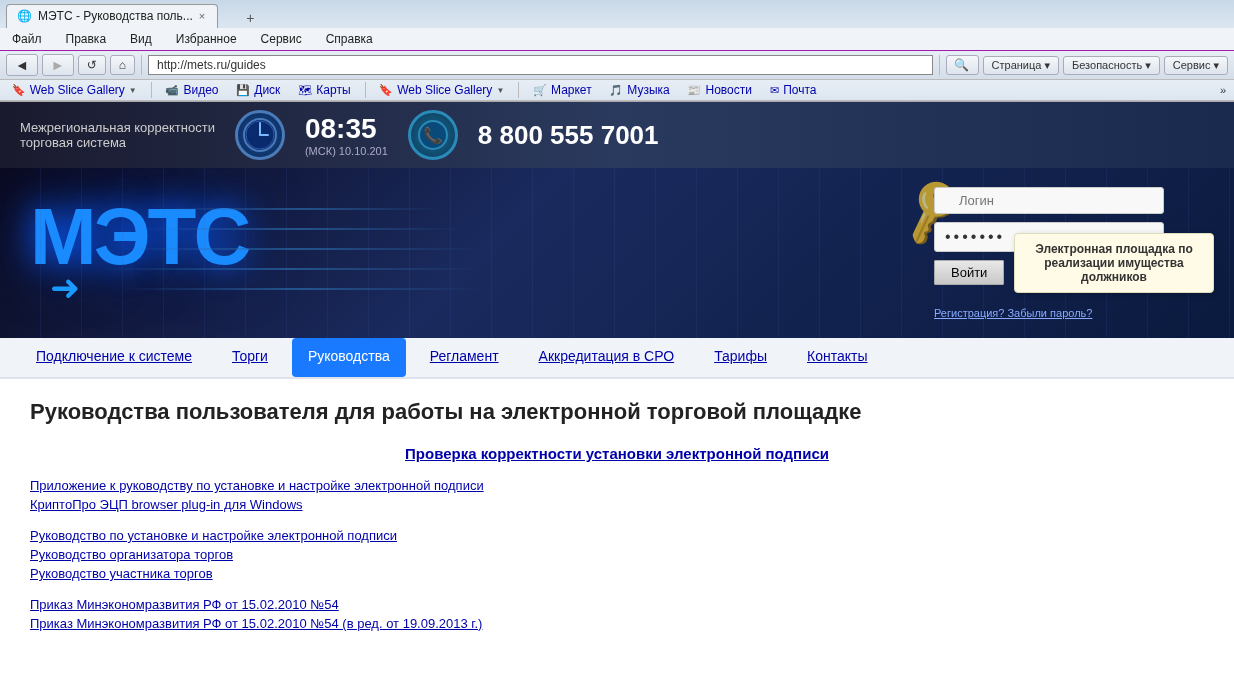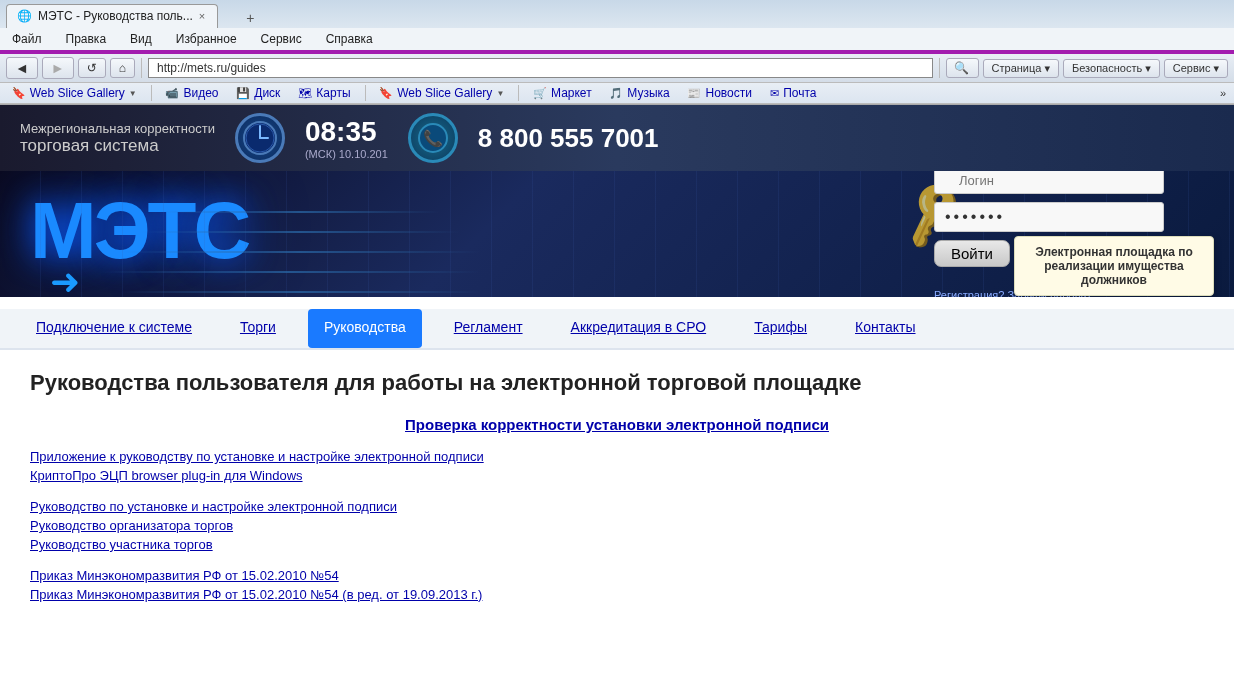--- a/index.html
+++ b/index.html
@@ -25,52 +25,52 @@
     .tab-inactive {
       background: transparent;
       padding: 4px 12px 4px 10px;
       font-size: 12px;
       color: #555;
       cursor: pointer;
     }
     .tab-close { font-size: 11px; color: #666; cursor: pointer; margin-left: auto; }
     .new-tab-btn { background: none; border: none; font-size: 14px; color: #555; cursor: pointer; padding: 2px 6px; }
 
-    .menu-bar { background: #f0f4f8; border-bottom: 4px solid #a21caf; display: flex; align-items: center; padding: 2px 8px; font-size: 12px; gap: 16px; }
+    .menu-bar { background: #f0f4f8; border-bottom: 1px solid #a21caf; display: flex; align-items: center; padding: 2px 8px; font-size: 12px; gap: 16px; }
     .menu-item { cursor: pointer; color: #222; padding: 2px 4px; }
 
     .nav-bar { background: linear-gradient(to bottom, #e8eef5, #d4dde8); border-bottom: 1px solid #bbb; display: flex; align-items: center; padding: 3px 6px; gap: 4px; }
     .nav-btn { background: linear-gradient(to bottom, #f5f8fb, #dde4ed); border: 1px solid #aab; border-radius: 3px; padding: 2px 8px; font-size: 12px; cursor: pointer; color: #333; }
     .address-bar { flex: 1; border: 1px solid #888; border-radius: 0; padding: 2px 8px; font-size: 12px; color: #333; background: #fff; }
     .nav-divider { width: 1px; height: 20px; background: #bbb; margin: 0 2px; }
 
     .favorites-bar { background: linear-gradient(to bottom, #e8eef5, #dce5f0); border-bottom: 1px solid #bbb; display: flex; align-items: center; padding: 2px 8px; gap: 10px; font-size: 12px; }
     .fav-item { display: flex; align-items: center; gap: 4px; cursor: pointer; color: #00a; text-decoration: none; padding: 1px 4px; white-space: nowrap; }
     .fav-icon { font-size: 11px; }
     .fav-arrow { font-size: 8px; color: #555; }
     .fav-separator { width: 1px; height: 16px; background: #bbb; }
     .more-btn { color: #333; cursor: pointer; font-size: 11px; margin-left: auto; }
 
     
     .site-header { background: linear-gradient(to right, #1a1a2e, #2a3a5e, #1a2a4e); display: flex; align-items: center; padding: 8px 20px; gap: 20px; }
     .clock-circle { width: 50px; height: 50px; background: radial-gradient(circle, #1a4a8a, #0a2a5e); border-radius: 50%; border: 3px solid #4a7ab8; display: flex; align-items: center; justify-content: center; color: #7ab8ff; font-size: 8px; }
     .phone-icon-circle { width: 50px; height: 50px; background: radial-gradient(circle, #1a6a8a, #0a3a5e); border-radius: 50%; border: 3px solid #2a8ab8; display: flex; align-items: center; justify-content: center; color: #fff; font-size: 20px; }
 
     
-    .hero { background: linear-gradient(135deg, #0a0a20 0%, #1a2a5e 40%, #0a1a3e 100%); height: 126px; position: relative; display: flex; align-items: flex-start; overflow: hidden; }
+    .hero { background: linear-gradient(135deg, #0a0a20 0%, #1a2a5e 40%, #0a1a3e 100%); height: 170px; position: relative; display: flex; align-items: center; overflow: hidden; }
     .hero-logo { padding: 20px 30px; }
     .hero-right { position: absolute; right: 0; top: 0; bottom: 0; width: 320px; display: flex; flex-direction: column; justify-content: center; align-items: flex-start; padding: 20px; }
     .login-input { width: 230px; border: 1px solid #ccc; border-radius: 3px; padding: 5px 24px; font-size: 13px; background: #f8f8f8; margin-bottom: 8px; }
     .password-dots { width: 230px; border: 1px solid #ccc; border-radius: 3px; padding: 5px 10px; font-size: 20px; background: #f8f8f8; margin-bottom: 8px; color: #333; letter-spacing: 2px; }
-    .login-btn { background: linear-gradient(to bottom, #e8e8e8, #c8c8c8); border: 1px solid #aaa; border-radius: 7px; padding: 4px 16px; font-size: 15px; cursor: pointer; }
+    .login-btn { background: linear-gradient(to bottom, #e8e8e8, #c8c8c8); border: 1px solid #aaa; border-radius: 1px; padding: 4px 16px; font-size: 13px; cursor: pointer; }
     .tooltip-box { position: absolute; right: 10px; top: 80px; background: #fffbe6; border: 1px solid #ddb; border-radius: 4px; padding: 8px 12px; font-size: 12px; color: #333; max-width: 200px; text-align: center; box-shadow: 2px 2px 6px rgba(0,0,0,0.2); z-index: 10; }
     .hero-bg-lines { position: absolute; left: 0; top: 0; right: 0; bottom: 0; opacity: 0.15; background: repeating-linear-gradient(90deg, transparent, transparent 40px, #3a5aaa 40px, #3a5aaa 41px); pointer-events: none; }
 
     
-    .site-nav { background: #f0f4f8; border-bottom: 2px solid #dde4ee; display: flex; align-items: center; padding: 0 20px; gap: 16px; margin-top: 12px; }
+    .site-nav { background: #f0f4f8; border-bottom: 2px solid #dde4ee; display: flex; align-items: center; padding: 0 20px; gap: 8px; }
     .nav-link { padding: 10px 16px; font-size: 14px; color: #00a; text-decoration: none; cursor: pointer; border-bottom: 3px solid transparent; }
     .nav-link.active { background: #1a7aff; color: #fff; border-radius: 4px; border-bottom: 3px solid #1a7aff; text-decoration: none; }
     .nav-link.underline { text-decoration: underline; }
 
     
     .main-content { padding: 20px 30px; background: #fff; }
     .page-title { font-size: 22px; font-weight: bold; color: #222; margin-bottom: 20px; }
     .link-primary { color: #00a; font-size: 15px; font-weight: bold; text-decoration: underline; cursor: pointer; display: block; margin-bottom: 16px; text-align: center; }
     .link-secondary { color: #00a; font-size: 13px; text-decoration: underline; cursor: pointer; display: block; margin-bottom: 4px; }
     .link-group { margin-bottom: 16px; }
@@ -158,21 +158,21 @@
     </a>
     <span class="more-btn">»</span>
   </div>
 </div>
 
 <div>
 
   <div class="site-header">
     <div>
       <div style="color:#ccc; font-size:13px;">Межрегиональная корректности</div>
-      <div style="color:#ccc; font-size:17px;">торговая система</div>
+      <div style="color:#ccc; font-size:13px;">торговая система</div>
     </div>
     <div class="clock-circle">
       <svg width="36" height="36" viewBox="0 0 36 36">
         <circle cx="18" cy="18" r="16" fill="#0a2a6e" stroke="#4a7ab8" stroke-width="2"></circle>
         <circle cx="18" cy="18" r="14" fill="none" stroke="#2a5aaa" stroke-width="1"></circle>
         <line x1="18" y1="18" x2="18" y2="6" stroke="#7ab8ff" stroke-width="2" stroke-linecap="round"></line>
         <line x1="18" y1="18" x2="26" y2="18" stroke="#7ab8ff" stroke-width="2" stroke-linecap="round"></line>
       </svg>
     </div>
     <div>

